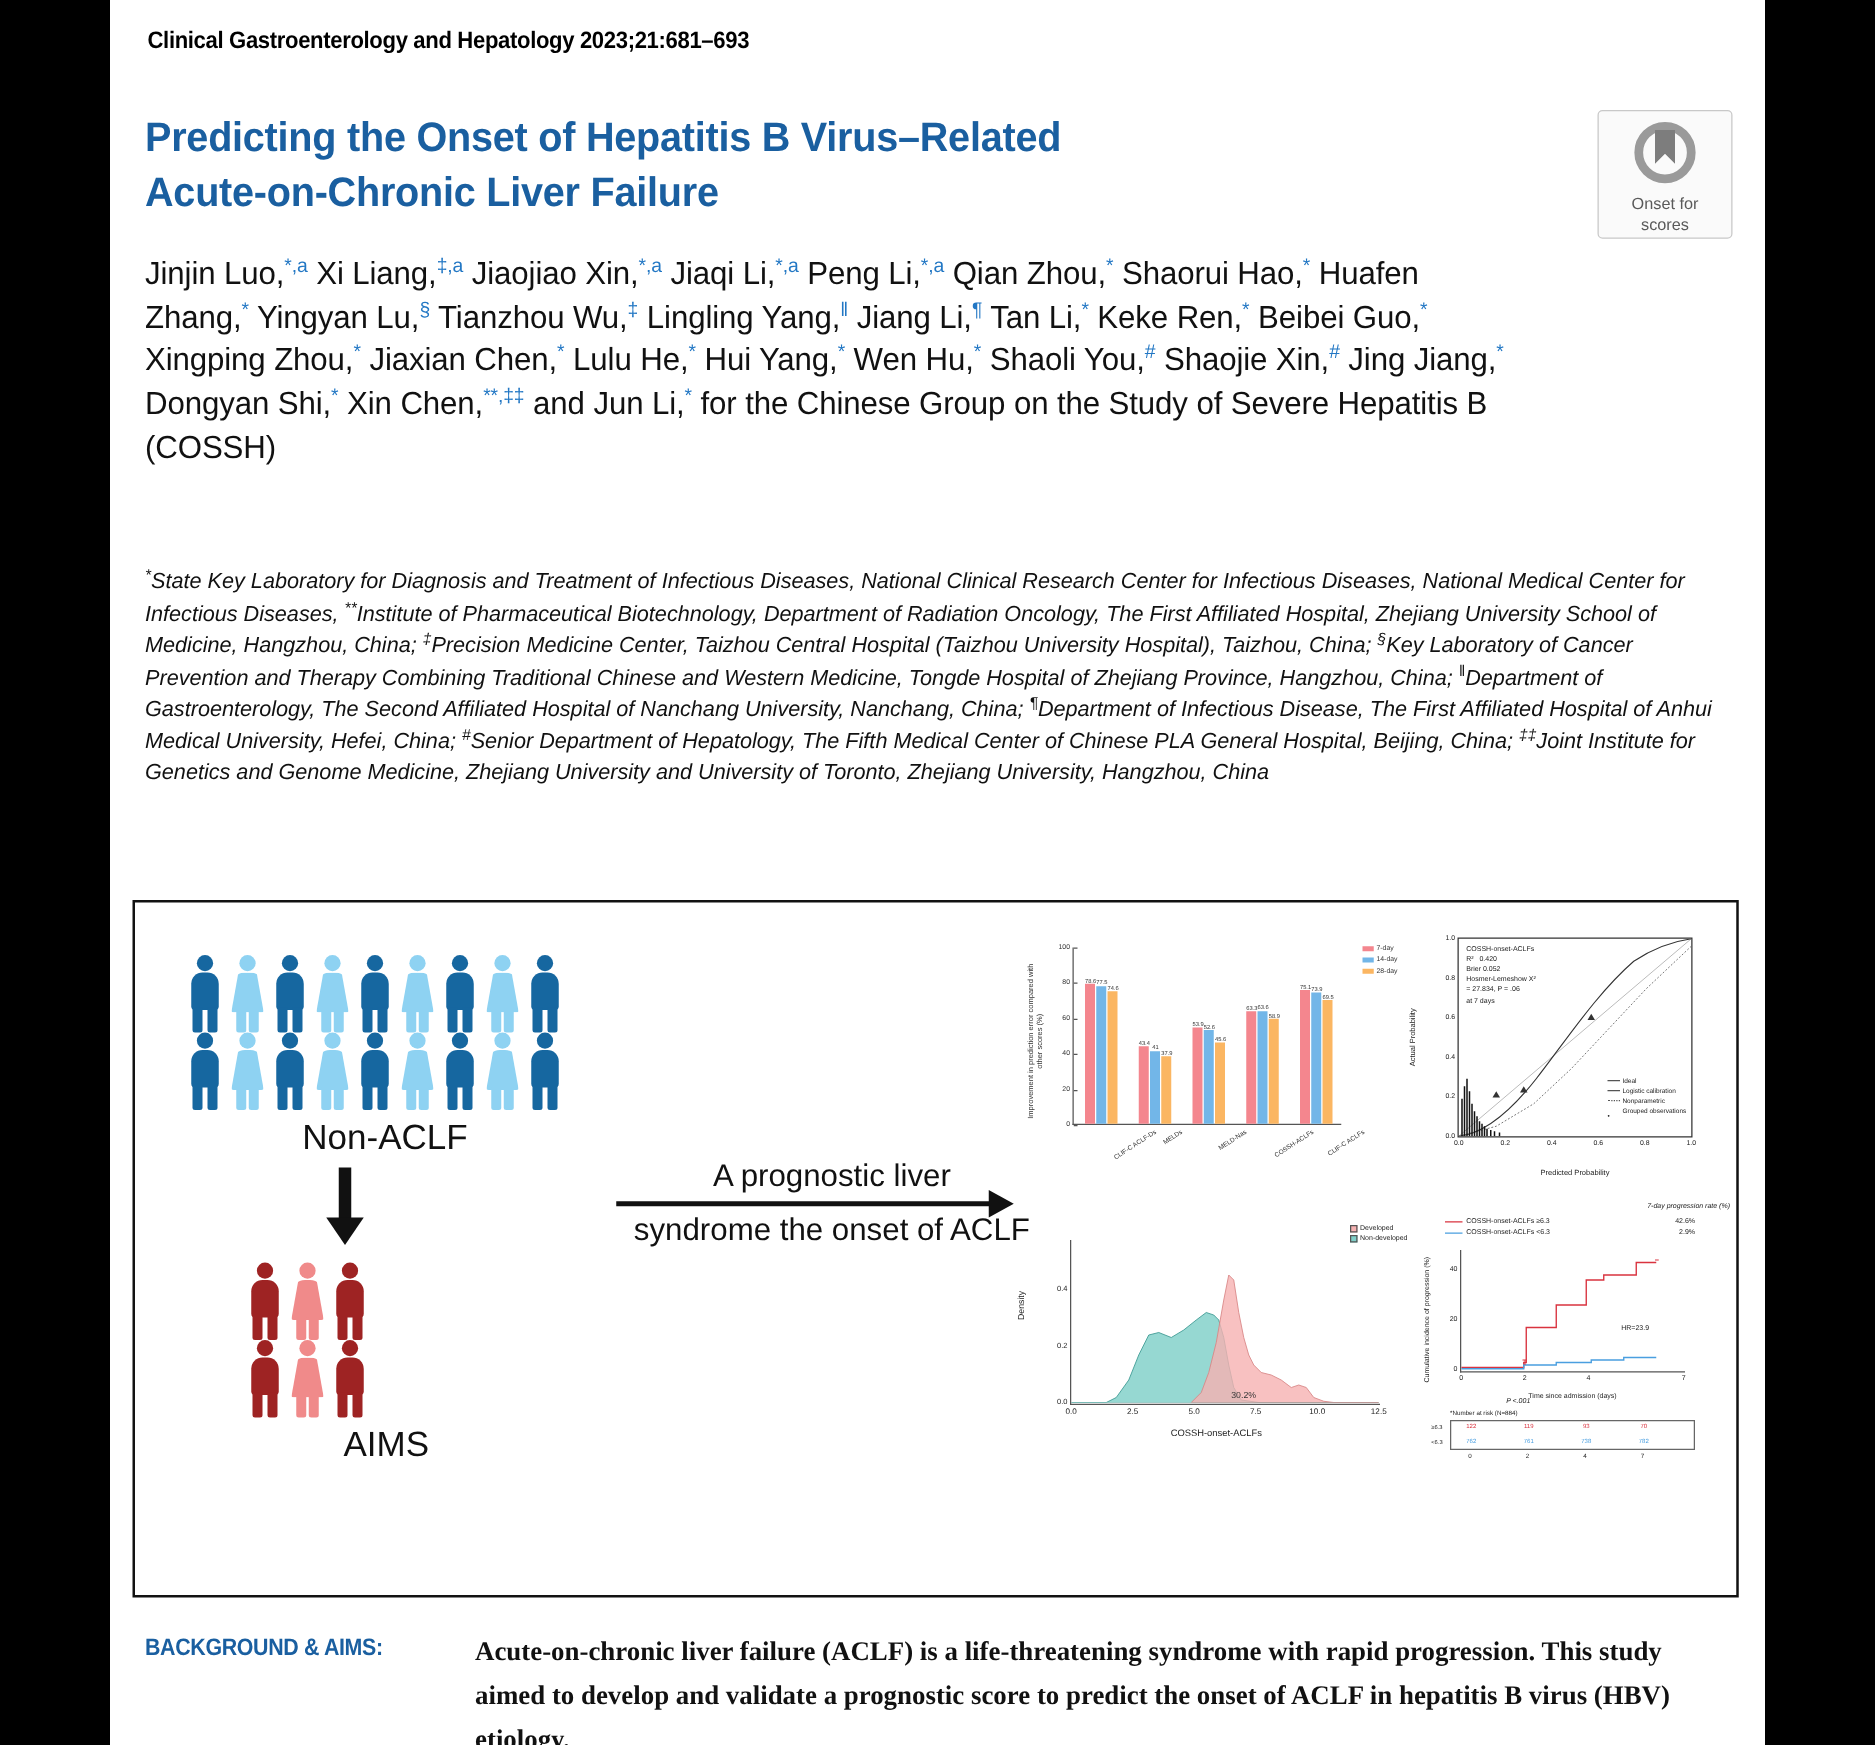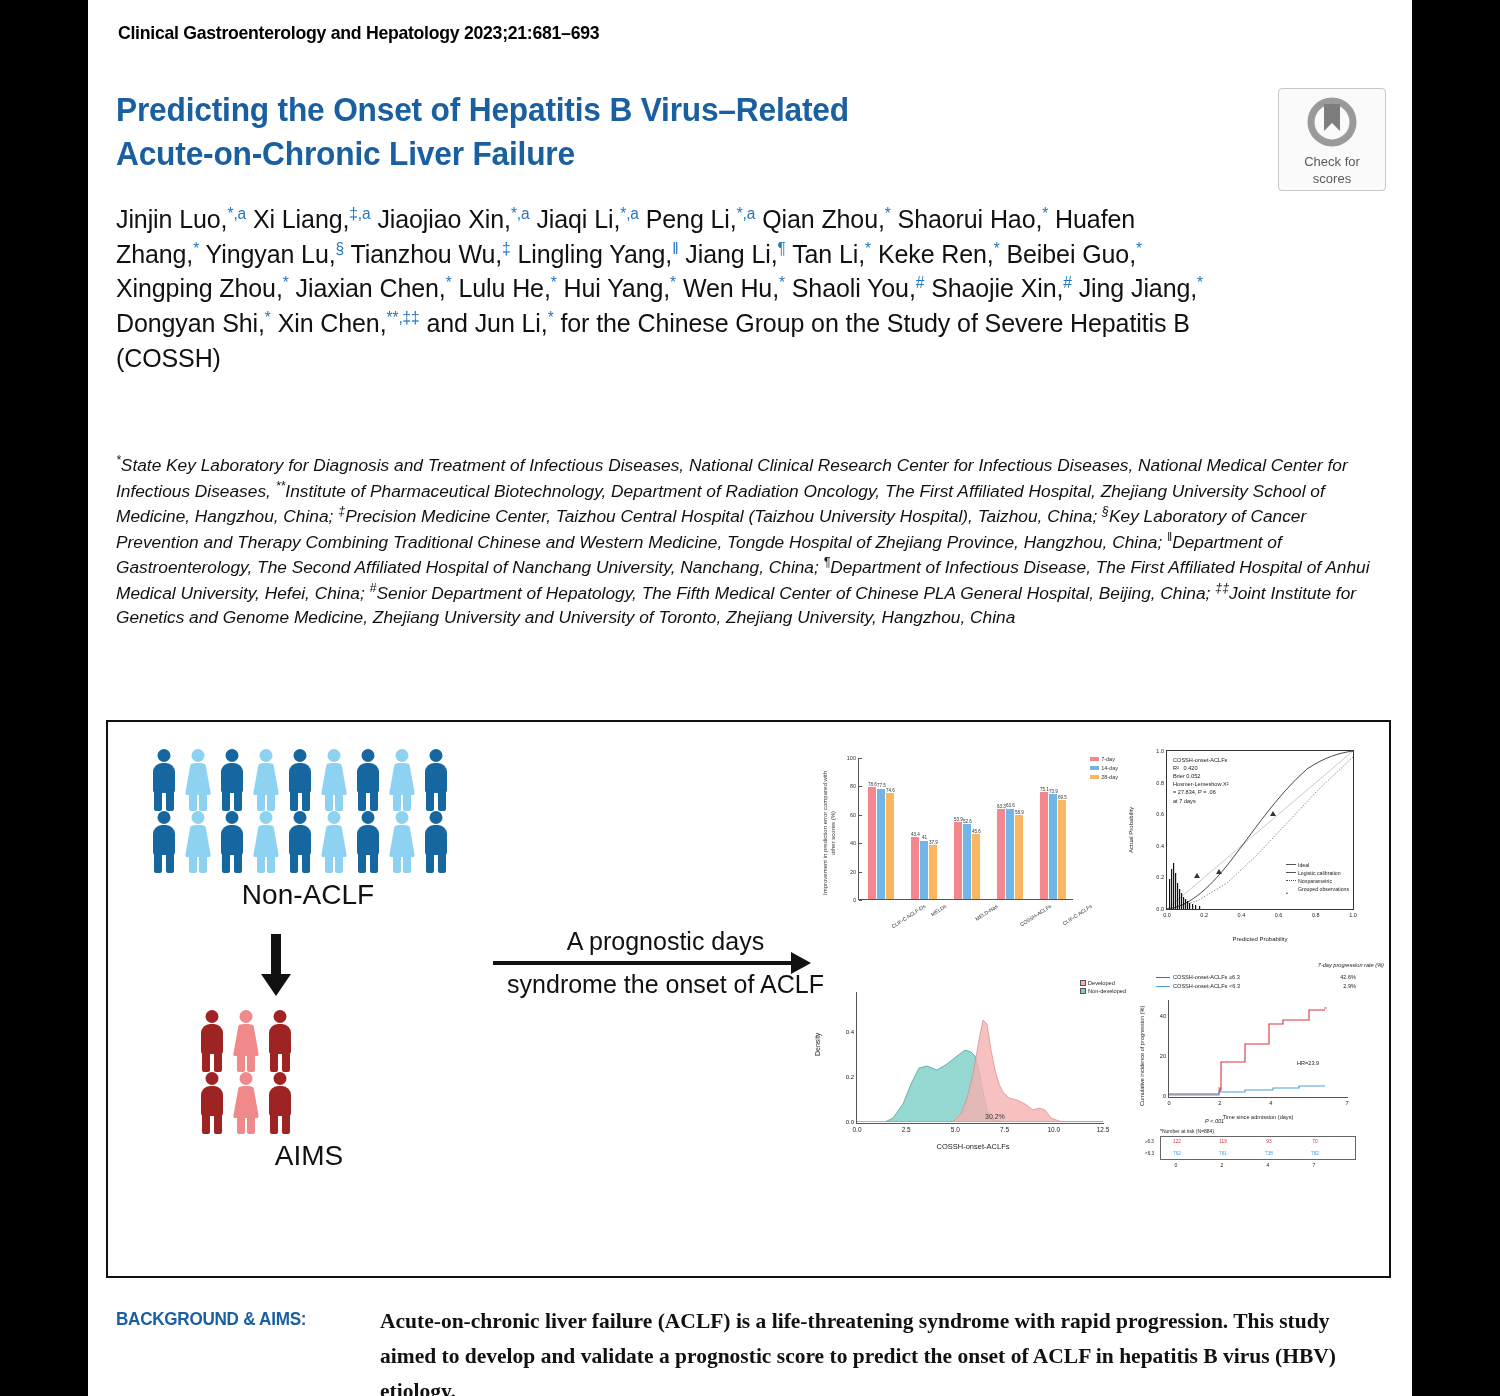--- a/index.html
+++ b/index.html
@@ -75,21 +75,21 @@
 
   
   .ga-box {
     position: absolute; left: 18px; top: 720px;
     width: 1285px; height: 558px;
     border: 2px solid #111;
     background: #fff;
   }
 
   
-  .people-wrap { position: absolute; left: 40px; top: 27px; width: 320px; }
+  .people-wrap { position: absolute; left: 40px; top: 42px; width: 320px; }
   .people-row { display: flex; gap: 2px; }
   .person { width: 32px; height: 62px; position: relative; }
   .person .head {
     position: absolute; left: 50%; top: 0; transform: translateX(-50%);
     width: 13px; height: 13px; border-radius: 50%;
   }
   .person .body {
     position: absolute; left: 50%; top: 14px; transform: translateX(-50%);
     width: 22px; height: 30px;
     border-radius: 9px 9px 3px 3px;
@@ -269,21 +269,21 @@
     <div>Acute-on-Chronic Liver Failure</div>
   </div>
 
   <div class="crossmark">
     <span>
       <svg width="54" height="54" viewBox="0 0 54 54">
         <circle cx="27" cy="27" r="21" fill="none" stroke="#9a9a9a" stroke-width="7"></circle>
         <path d="M19 9 L35 9 L35 36 L27 28 L19 36 Z" fill="#7d7d7d"></path>
       </svg>
     </span>
-    <div class="cm-text">Check for</div>
+    <div class="cm-text">Onset for</div>
     <div class="cm-text">scores</div>
   </div>
 
   <div class="authors">Jinjin Luo,<sup>*,a</sup> Xi Liang,<sup>‡,a</sup> Jiaojiao Xin,<sup>*,a</sup> Jiaqi Li,<sup>*,a</sup> Peng Li,<sup>*,a</sup> Qian Zhou,<sup>*</sup> Shaorui Hao,<sup>*</sup> Huafen Zhang,<sup>*</sup> Yingyan Lu,<sup>§</sup> Tianzhou Wu,<sup>‡</sup> Lingling Yang,<sup>‖</sup> Jiang Li,<sup>¶</sup> Tan Li,<sup>*</sup> Keke Ren,<sup>*</sup> Beibei Guo,<sup>*</sup> Xingping Zhou,<sup>*</sup> Jiaxian Chen,<sup>*</sup> Lulu He,<sup>*</sup> Hui Yang,<sup>*</sup> Wen Hu,<sup>*</sup> Shaoli You,<sup>#</sup> Shaojie Xin,<sup>#</sup> Jing Jiang,<sup>*</sup> Dongyan Shi,<sup>*</sup> Xin Chen,<sup>**,‡‡</sup> and Jun Li,<sup>*</sup> for the Chinese Group on the Study of Severe Hepatitis B (COSSH)</div>
 
   <div class="affil"><sup>*</sup>State Key Laboratory for Diagnosis and Treatment of Infectious Diseases, National Clinical Research Center for Infectious Diseases, National Medical Center for Infectious Diseases, <sup>**</sup>Institute of Pharmaceutical Biotechnology, Department of Radiation Oncology, The First Affiliated Hospital, Zhejiang University School of Medicine, Hangzhou, China; <sup>‡</sup>Precision Medicine Center, Taizhou Central Hospital (Taizhou University Hospital), Taizhou, China; <sup>§</sup>Key Laboratory of Cancer Prevention and Therapy Combining Traditional Chinese and Western Medicine, Tongde Hospital of Zhejiang Province, Hangzhou, China; <sup>‖</sup>Department of Gastroenterology, The Second Affiliated Hospital of Nanchang University, Nanchang, China; <sup>¶</sup>Department of Infectious Disease, The First Affiliated Hospital of Anhui Medical University, Hefei, China; <sup>#</sup>Senior Department of Hepatology, The Fifth Medical Center of Chinese PLA General Hospital, Beijing, China; <sup>‡‡</sup>Joint Institute for Genetics and Genome Medicine, Zhejiang University and University of Toronto, Zhejiang University, Hangzhou, China</div>
 
   <div class="ga-box">
 
     <div class="people-wrap">
@@ -445,21 +445,21 @@
             <div class="head" style="background:#9e2323"></div>
             <div class="body" style="background:#9e2323"></div>
             <div class="legL" style="background:#9e2323"></div>
             <div class="legR" style="background:#9e2323"></div>
           </div>
         </div>
       <div class="grp-label">AIMS</div>
     </div>
 
     <div class="prog-arrow">
-      <div class="prog-line1">A prognostic days</div>
+      <div class="prog-line1">A prognostic liver</div>
       <div class="prog-bar"></div>
       <div class="prog-line2">syndrome the onset of ACLF</div>
     </div>
 
     <div class="mini" id="barchart">
       <div class="bc-ylab">Improvement in prediction error compared with other scores (%)</div>
       <div class="bc-plot" id="bcPlot">
           <div class="bc-ytick" style="top: 142px;">0</div>
           <div class="bc-ytick" style="top: 113.6px;">20</div>
           <div class="bc-ytick" style="top: 85.2px;">40</div>

